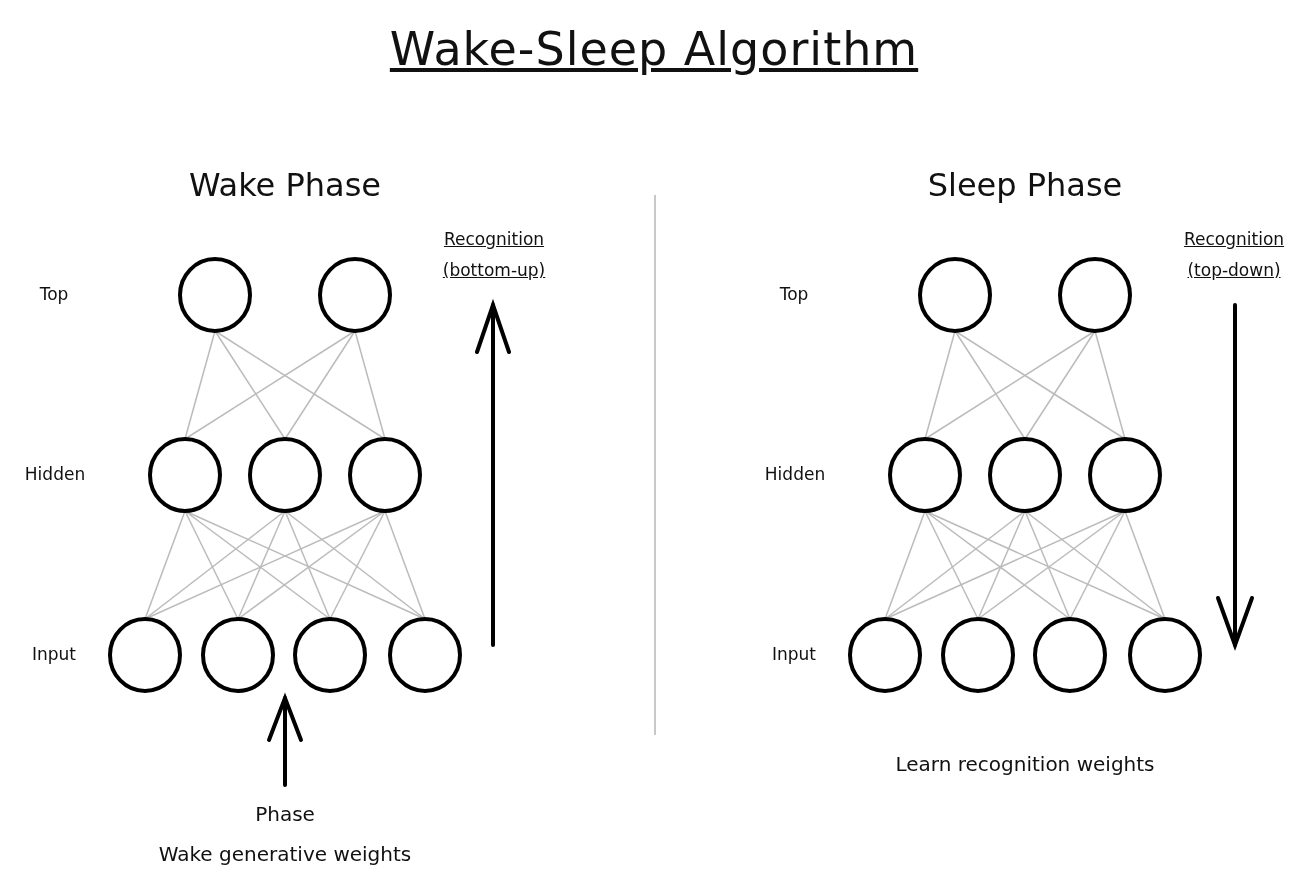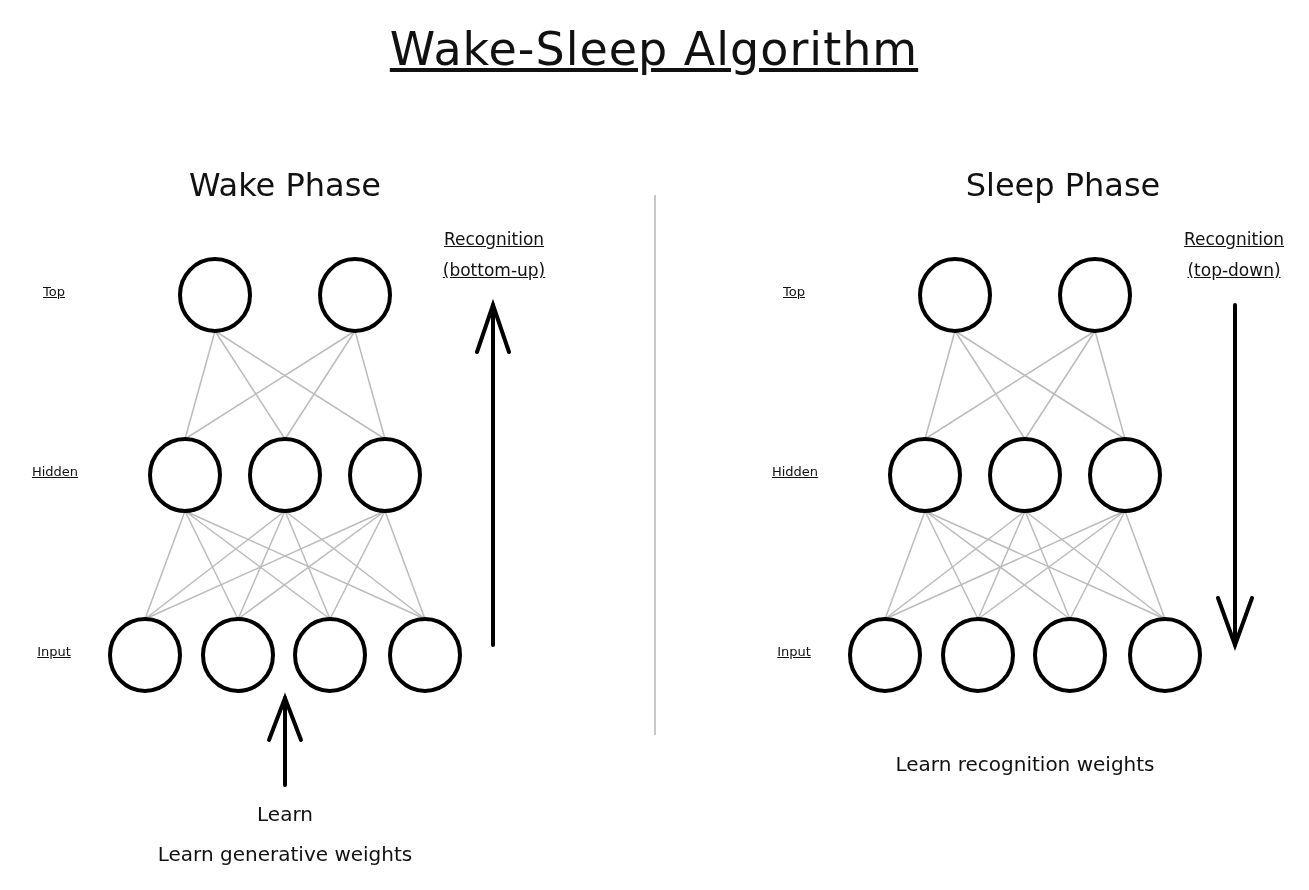--- a/index.html
+++ b/index.html
@@ -1,42 +1,42 @@
 <!DOCTYPE html>
 <html><head>
 <meta charset="utf-8">
 <style>
   html, body { margin:0; padding:0; background:#ffffff; }
   body { width:1309px; height:890px; position:relative; overflow:hidden;
          font-family:"DejaVu Sans", sans-serif; color:#111; }
   .txt { position:absolute; white-space:nowrap; transform:translateX(-50%); text-align:center; }
   .title { font-size:46px; top:22px; left:654px; letter-spacing:1px;text-decoration:underline; }
   .phase { font-size:32px; top:122px;margin-top:44px; }
-  .layer-label { font-size:13px;text-decoration:underline; }
+  .layer-label { font-size:17px; }
   .dir-label { font-size:17px; line-height:31px;text-decoration:underline; }
   .caption { font-size:20px; }
   svg { position:absolute; left:0; top:0; }
 </style>
 </head>
 <body>
 
 <div class="txt title">Wake-Sleep Algorithm</div>
 
 <div class="txt phase" style="left:285px">Wake Phase</div>
 <div class="txt layer-label" style="left:54px;top:284px">Top</div>
 <div class="txt layer-label" style="left:55px;top:464px">Hidden</div>
 <div class="txt layer-label" style="left:54px;top:644px">Input</div>
 <div class="txt dir-label" style="left:494px;top:224px">
   <div>Recognition</div>
   <div>(bottom-up)</div>
 </div>
-<div class="txt caption" style="left:285px;top:802px">Learn</div>
-<div class="txt caption" style="left:285px;top:842px">Learn generative weights</div>
+<div class="txt caption" style="left:285px;top:802px">Phase</div>
+<div class="txt caption" style="left:285px;top:842px">Wake generative weights</div>
 
-<div class="txt phase" style="left:1063px">Sleep Phase</div>
+<div class="txt phase" style="left:1025px">Sleep Phase</div>
 <div class="txt layer-label" style="left:794px;top:284px">Top</div>
 <div class="txt layer-label" style="left:795px;top:464px">Hidden</div>
 <div class="txt layer-label" style="left:794px;top:644px">Input</div>
 <div class="txt dir-label" style="left:1234px;top:224px">
   <div>Recognition</div>
   <div>(top-down)</div>
 </div>
 <div class="txt caption" style="left:1025px;top:752px">Learn recognition weights</div>
 
 <svg width="1309" height="890" viewBox="0 0 1309 890">

